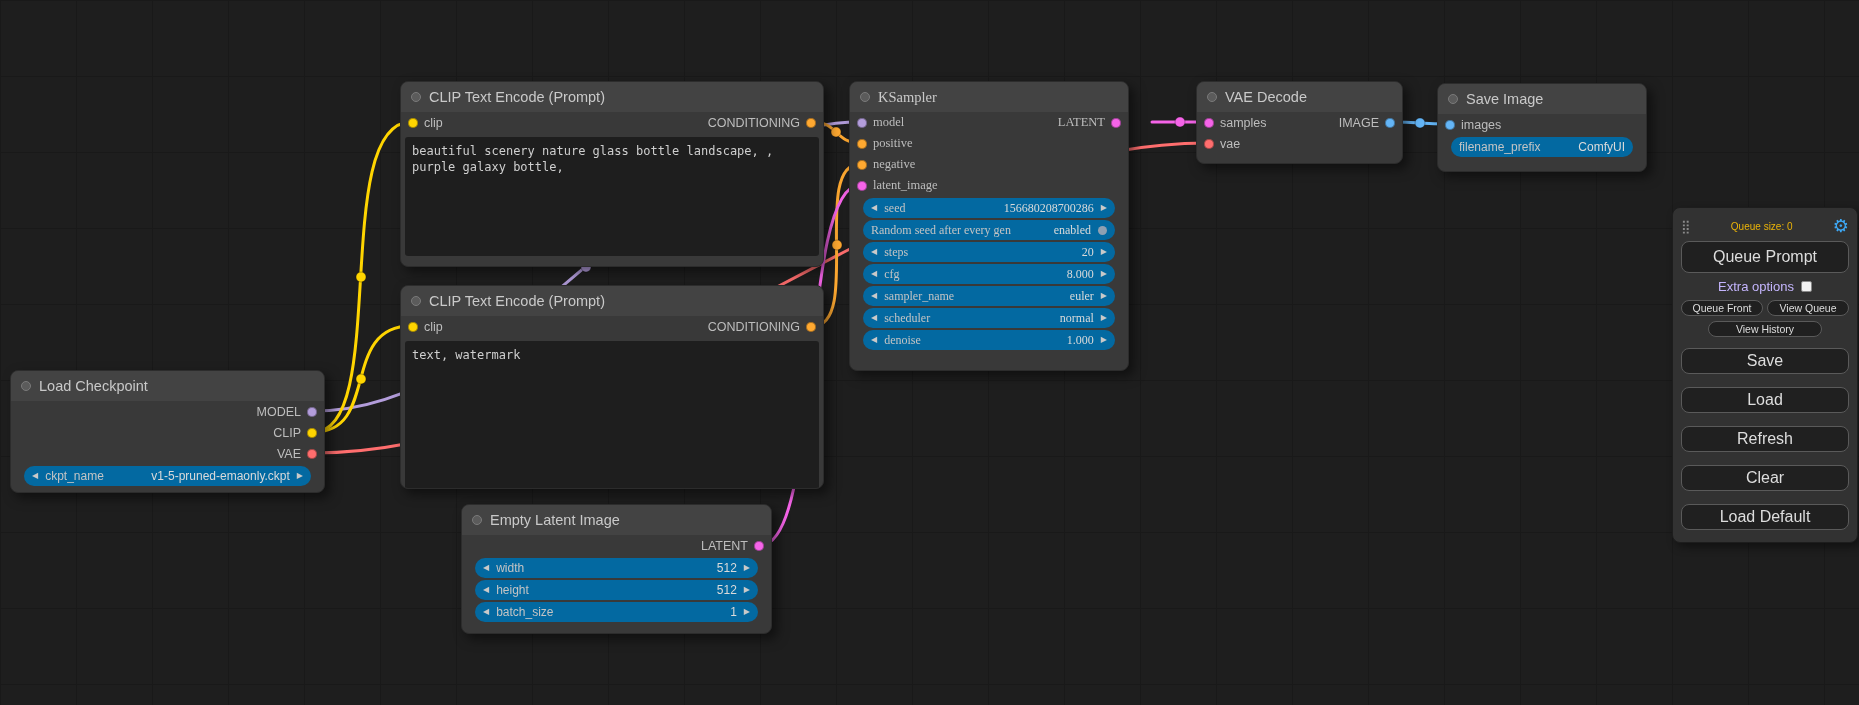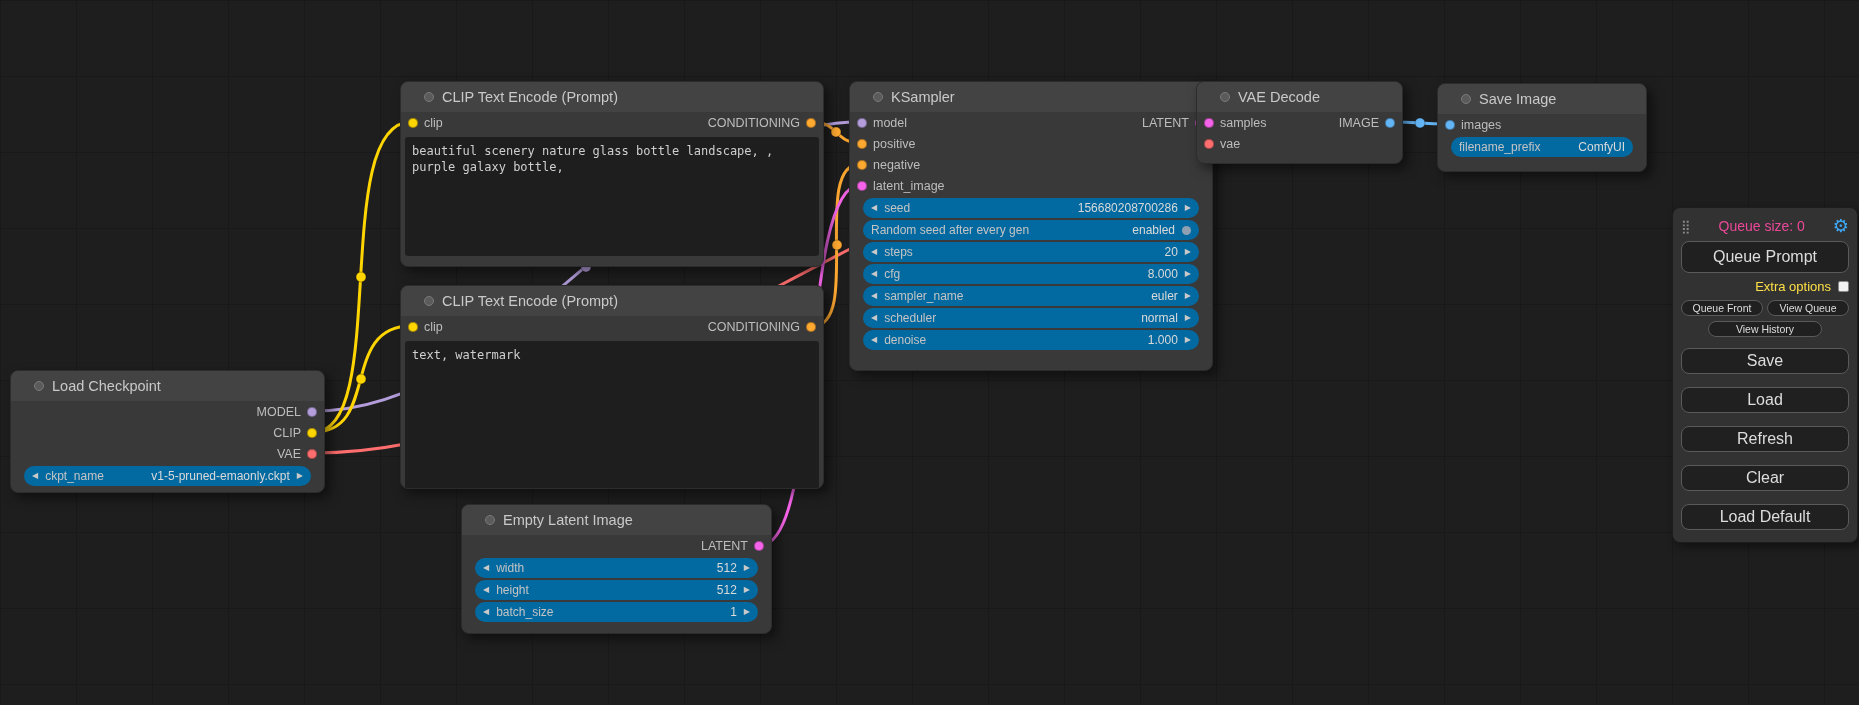--- a/index.html
+++ b/index.html
@@ -10,21 +10,21 @@
     background-image: linear-gradient(#191919 1px, transparent 1px),
                       linear-gradient(90deg, #191919 1px, transparent 1px);
     background-size: 76px 76px; }
   #wires { position: absolute; inset: 0; z-index: 1; }
   #wires path { fill: none; stroke-width: 3px; stroke-linecap: round; }
   #wires circle { stroke: rgba(0,0,0,.3); stroke-width: 1px; }
 
   .node { position: absolute; z-index: 2; border-radius: 8px; background: #393939;
     border: 1px solid #2c2c2c; box-shadow: 5px 5px 12px rgba(0,0,0,.5); overflow: hidden; }
   .ntitle { height: 30px; background: #434343; display: flex; align-items: center; gap: 8px;
-    padding: 0 23px; color: #c9c9c9; font-size: 14.5px; }
+    padding: 0 10px; color: #c9c9c9; font-size: 14.5px; }
   .ndot { width: 10px; height: 10px; border-radius: 50%; border: 1.5px solid #7a7a7a; flex: none; }
   .srow { height: 21px; display: flex; align-items: center; gap: 6px; padding: 0 7px;
     font-size: 12.5px; color: #bdbdbd; }
   .dot { width: 10px; height: 10px; border-radius: 50%; flex: none;
     box-shadow: inset 0 0 0 1px rgba(0,0,0,.35); }
   .spacer { flex: 1; }
   .widget { height: 20px; margin: 2px 13px; background: #0369a1; border-radius: 10px;
     display: flex; align-items: center; gap: 7px; padding: 0 8px; font-size: 12px; color: #c4c4c4; text-align: center; }
   .widget .wval { margin-left: auto; color: #dadada; }
   .arrow { font-size: 8px; color: #c9c9c9; line-height: 1; cursor: pointer; }
@@ -33,28 +33,28 @@
     font-family: "DejaVu Sans Mono", monospace; font-size: 12px; color: #cfcfcf;
     white-space: pre-wrap; word-break: break-word; line-height: 1.35; overflow: hidden; }
 
   
   #menu-panel { position: absolute; z-index: 3; left: 1672px; top: 207px; width: 186px;
     background: #323232; border: 1px solid #1d1d1d; border-radius: 8px;
     box-shadow: 4px 4px 10px rgba(0,0,0,.45); padding: 8px 8px 12px;
     display: flex; flex-direction: column; gap: 5px; }
   .mp-header { display: flex; align-items: center; justify-content: space-between; height: 20px; }
   .drag-dots { color: #8a8a8a; font-size: 13px; line-height: 1; cursor: grab; }
-  .queue-size { color: #ec4899; font-size: 14px; }
+  .queue-size { color: #eab308; font-size: 10px; }
   .gear { font-size: 18px; line-height: 1; cursor: pointer; }
   .btn { background: #202020; border: 1px solid #5a5a5a; border-radius: 8px; color: #dddddd;
     display: flex; align-items: center; justify-content: center; cursor: pointer;
     font-family: "Liberation Sans", sans-serif; }
   .btn-queue { height: 32px; font-size: 16px; }
-  .extra-row { display: flex; align-items: center; justify-content: flex-end; gap: 7px;
-    color: #fde047; font-size: 13px; height: 17px; }
+  .extra-row { display: flex; align-items: center; justify-content: center; gap: 7px;
+    color: #c4b5fd; font-size: 13px; height: 17px; }
   .checkbox { width: 11px; height: 11px; background: #f2f2f2; border-radius: 2px;
     border: 1px solid #888; cursor: pointer; }
   .small-row { display: flex; gap: 4px; }
   .btn-small { height: 16px; font-size: 10.5px; flex: 1; border-radius: 8px; }
   .btn-history { height: 16px; font-size: 10.5px; width: 68%; margin: 0 auto; border-radius: 8px; }
   .btn-big { height: 26px; font-size: 16px; margin-top: 8px; }
   .btn-save { margin-top: 6px; }
 </style>
 </head>
 <body>
@@ -134,21 +134,21 @@
     <div class="srow">
       <span class="dot" style="background: rgb(255, 213, 0);"></span>
       <span>clip</span>
       <span class="spacer"></span>
       <span>CONDITIONING</span>
       <span class="dot" style="background: rgb(255, 169, 49);"></span>
     </div>
     <div class="tarea" style="height:176px;">text, watermark</div>
   </div>
 
-  <div class="node" style="left:849px; top:81px; width:364px; height:290px;">
+  <div class="node" style="left:849px; top:81px; width:280px; height:290px;font-family:Liberation Serif, serif;">
     <div class="ntitle">
       <span class="ndot" style="background: rgb(91, 91, 91);"></span>
       <span>KSampler</span>
     </div>
     <div class="srow">
       <span class="dot" style="background: rgb(179, 157, 219);"></span>
       <span>model</span>
       <span class="spacer"></span>
       <span>LATENT</span>
       <span class="dot" style="background: rgb(245, 100, 232);"></span>

